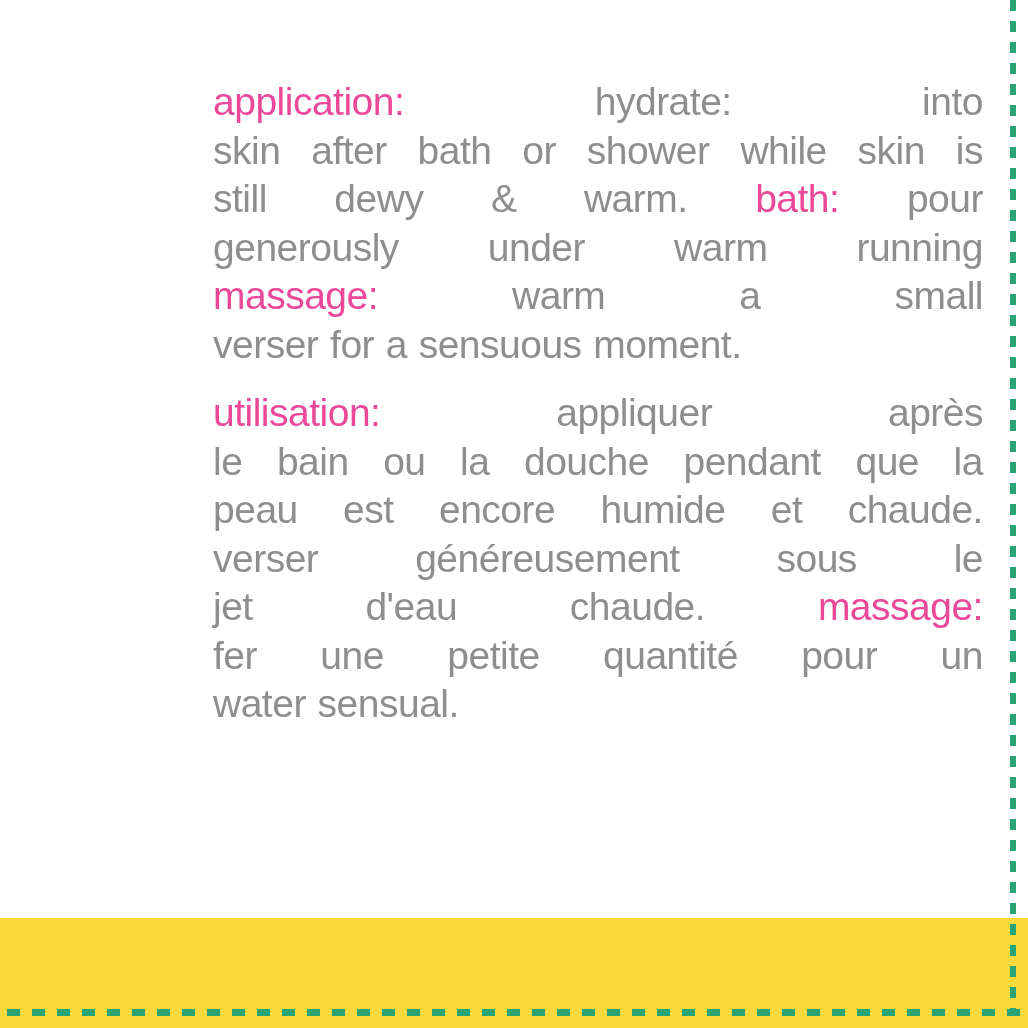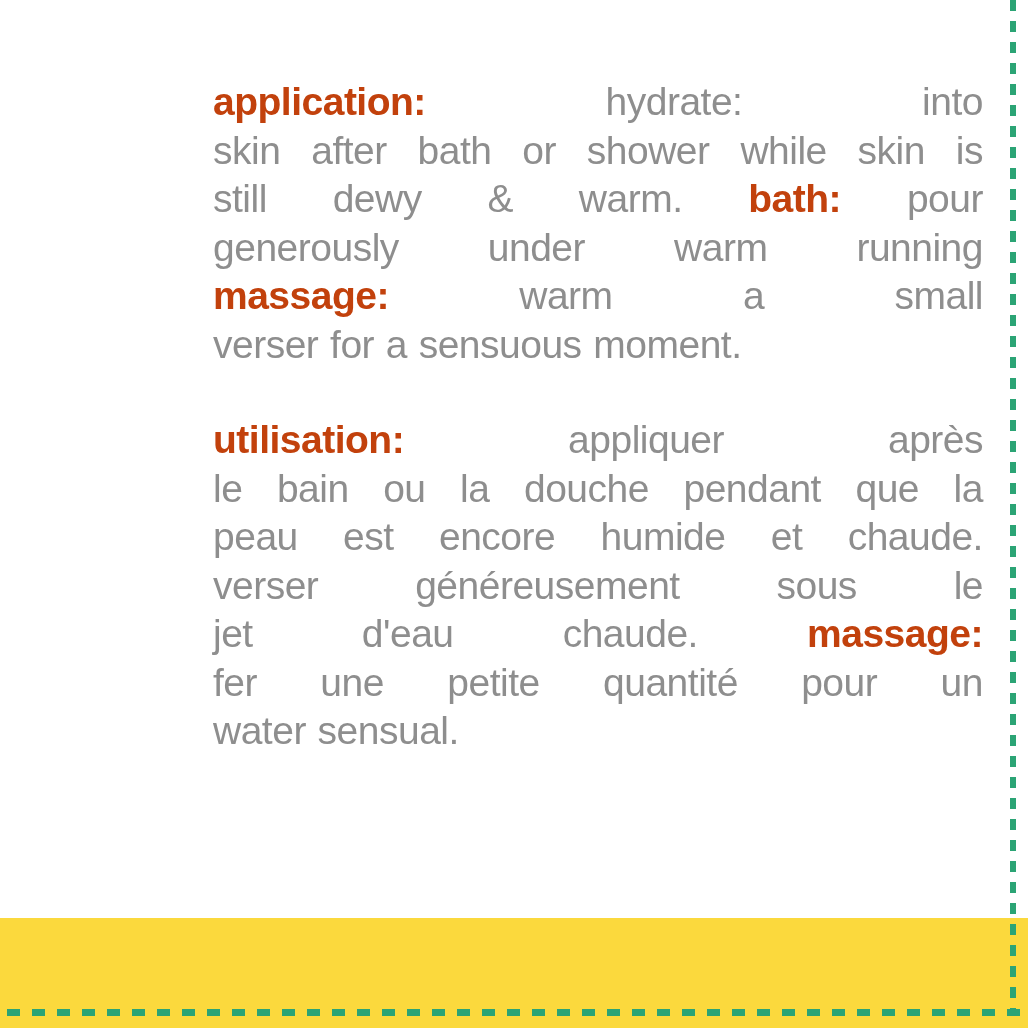--- a/index.html
+++ b/index.html
@@ -11,35 +11,35 @@
     overflow: hidden;
     font-family: "Liberation Sans", sans-serif;
   }
   .textblock {
     position: absolute;
     left: 213px;
     top: 78px;
     width: 770px;
   }
   .para { display: block; }
-  .para + .para { margin-top: 47px; }
+  .para + .para { margin-top: 20px; }
   .line {
     display: flex;
     gap: 0.30em;
     white-space: pre;
     font-size: 39px;
     line-height: 48.5px;
     height: 48.5px;
     color: #8e8e8e;
     font-weight: normal;
     letter-spacing: -0.5px;
     align-items: baseline;
   }
   .line.justify { justify-content: space-between; }
-  .kw { font-weight: bold; color: #c2410c; }
+  .kw { font-weight: normal; color: #ec4899; }
   .yellow-band {
     position: absolute;
     left: 0;
     top: 918px;
     width: 1028px;
     height: 110px;
     background: #fbd93d;
   }
   .dash-v {
     position: absolute;

